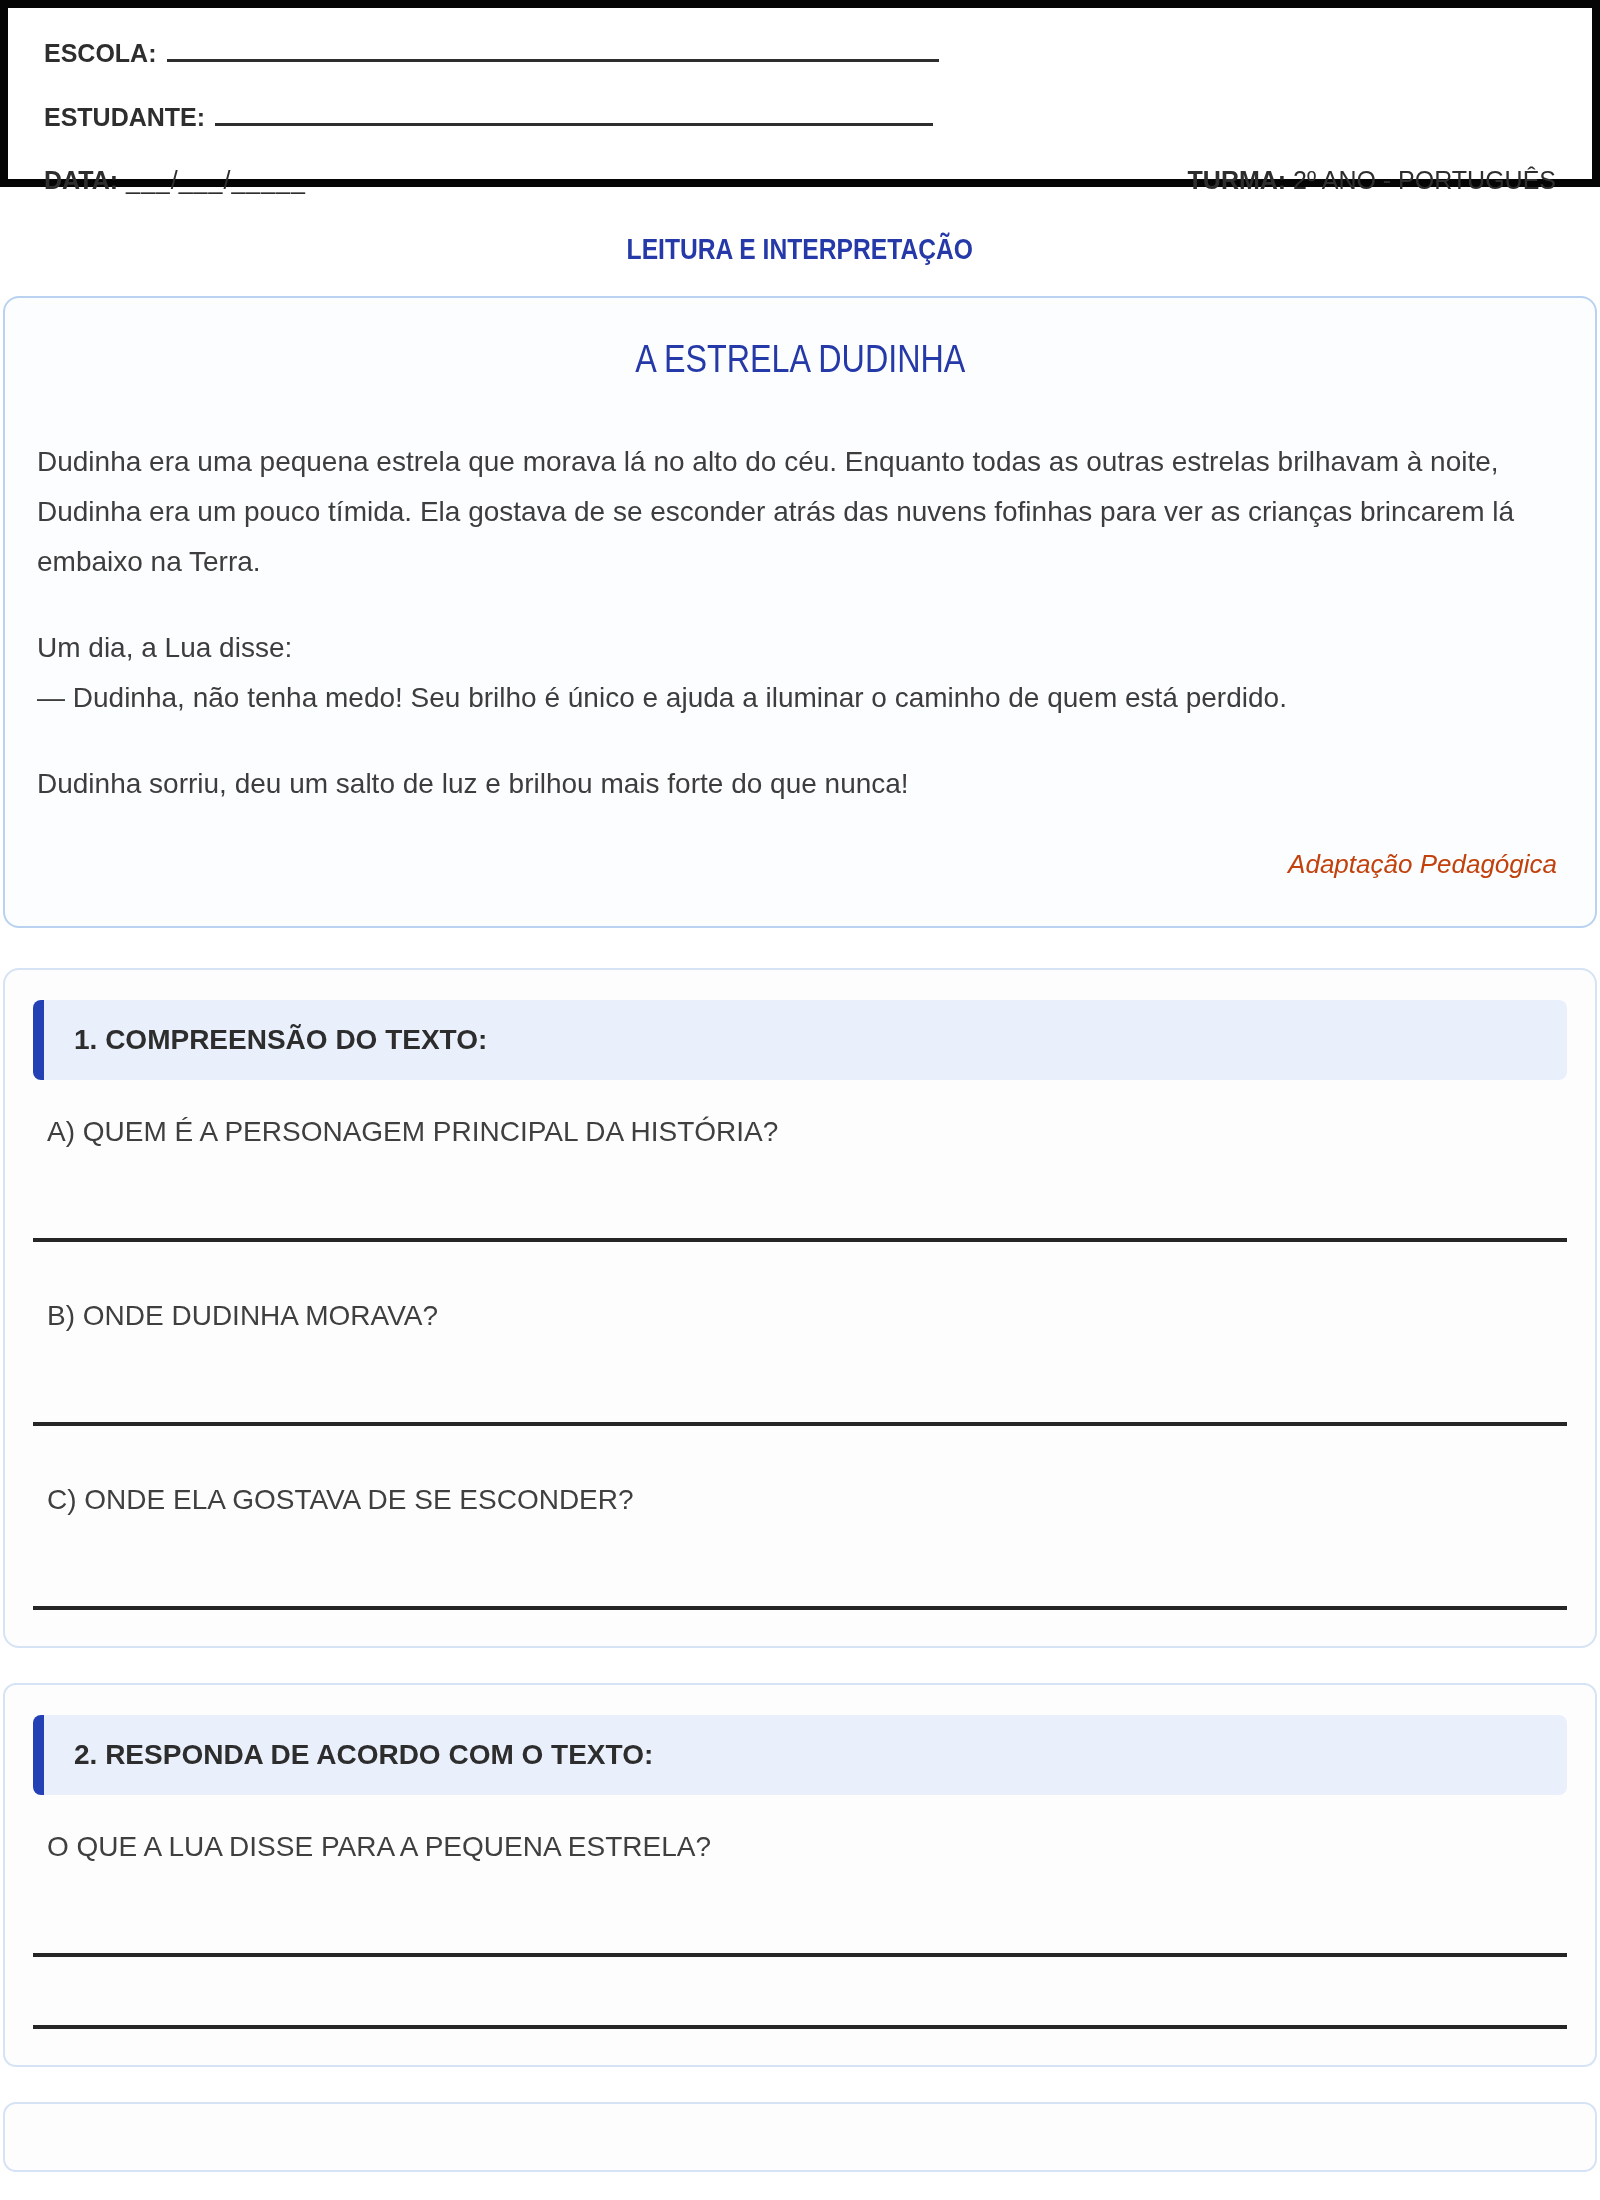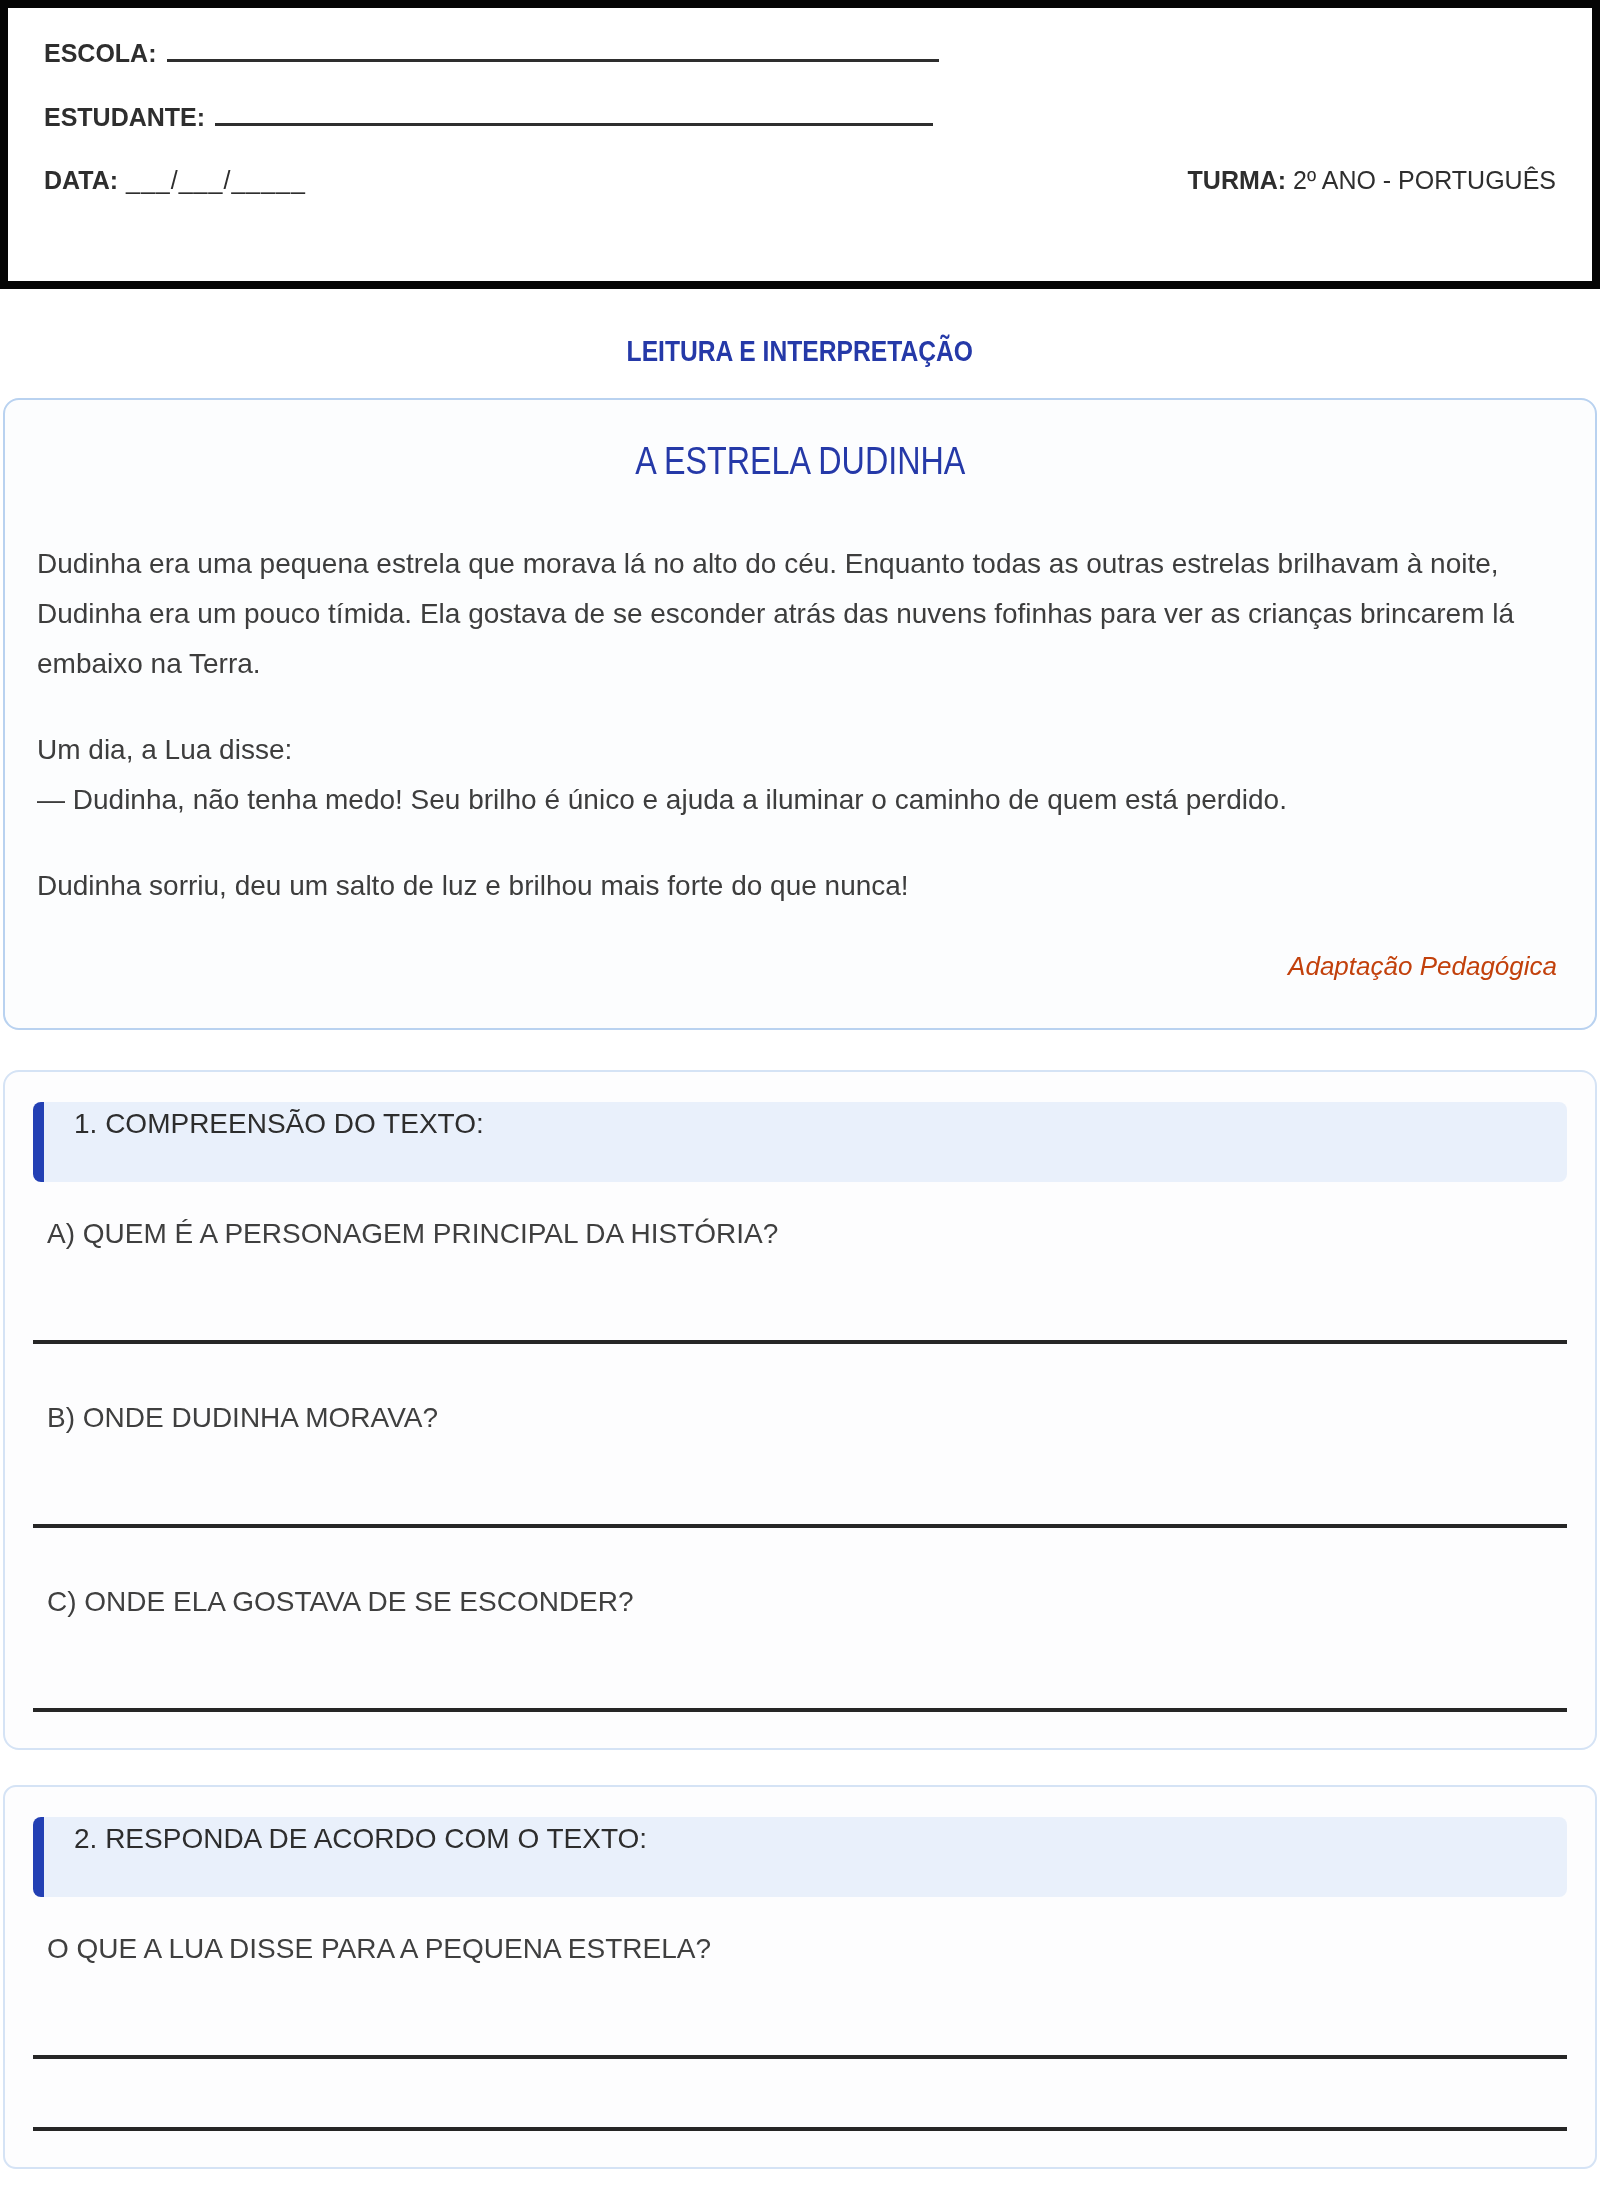--- a/index.html
+++ b/index.html
@@ -6,21 +6,21 @@
   html, body { margin: 0; padding: 0; }
   body {
     width: 1600px; height: 2200px; overflow: hidden;
     background: #ffffff;
     font-family: "Liberation Sans", "DejaVu Sans", sans-serif;
     color: #2e2e2e;
   }
 
   
   .id-box {
-    width: 1600px; height: 289px;
+    width: 1600px; height: 187px;
     border: 8px solid #050505;
     padding: 30px 36px 0 36px;
     font-size: 25px;
   }
   .id-row { margin-bottom: 34px; line-height: 29px; white-space: nowrap; }
   .id-row .lbl { font-weight: bold; color: #2e2e2e; }
   .blank-line {
     display: inline-block;
     border-bottom: 3px solid #2e2e2e;
     height: 24px;
@@ -82,24 +82,24 @@
     border: 2px solid #d5e3f5;
     border-radius: 16px;
     background: #fdfdfe;
     padding: 30px 28px 36px 28px;
   }
   .section-box.follow { margin-top: 35px; border-radius: 13px; }
   .section-header {
     background: #e9f0fb;
     border-left: 11px solid #2340b4;
     border-radius: 8px;
-    padding: 6px 10px 24px 30px;
+    padding: 24px 10px 24px 30px;
     font-size: 28px;
     line-height: 32px;
-    font-weight: normal;
+    font-weight: bold;
     color: #2d2d2d;
     min-height: 80px;
   }
   .question {
     margin: 36px 2px 0 14px;
     font-size: 28px;
     line-height: 32px;
     color: #3f3f3f;
   }
   .question.follow { margin-top: 58px; }

